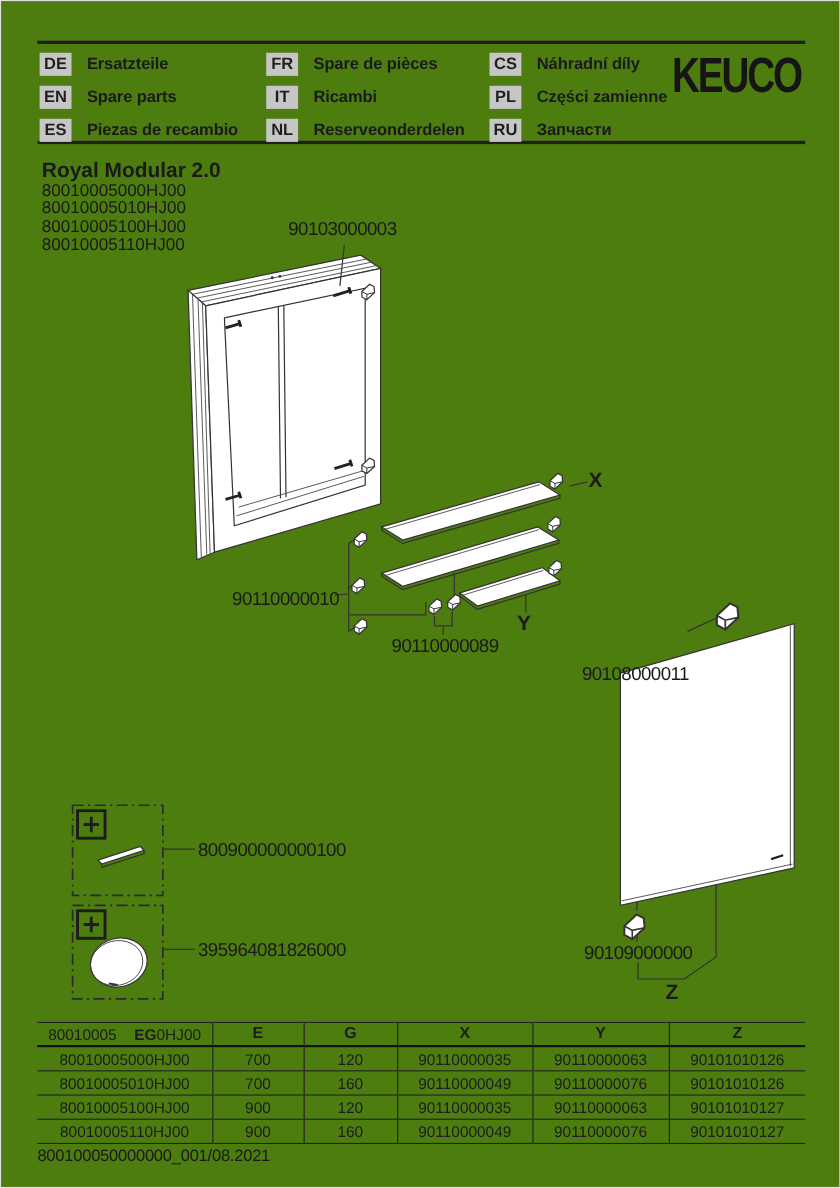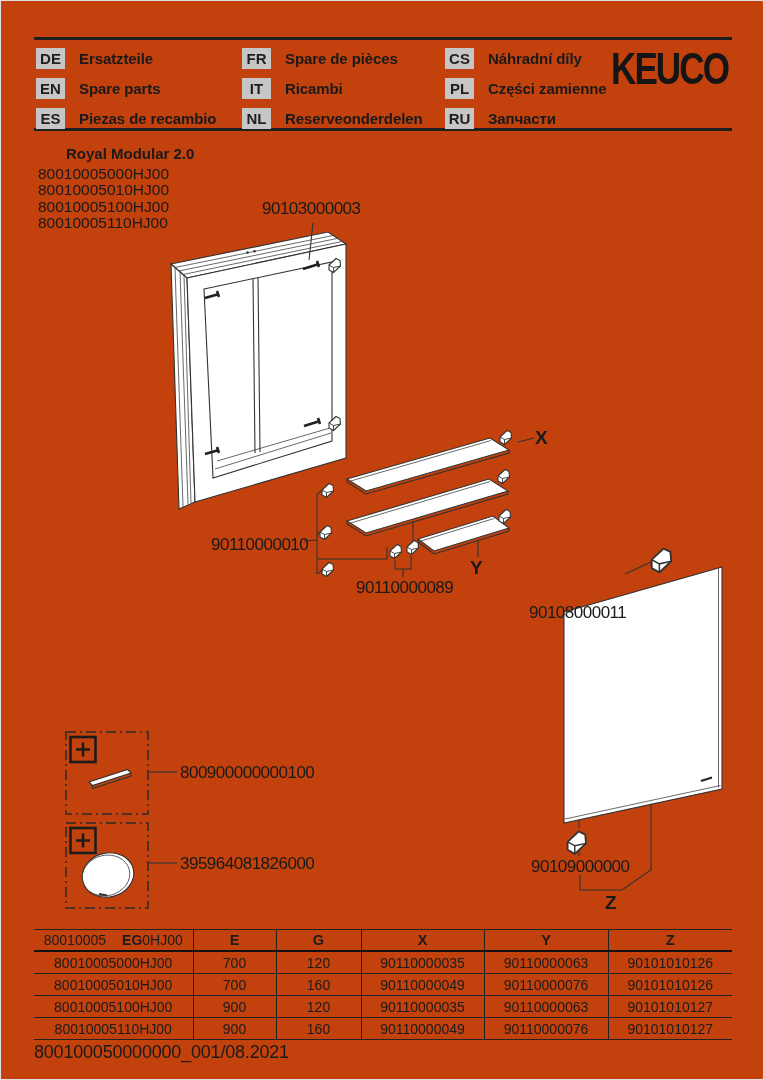--- a/index.html
+++ b/index.html
@@ -1,39 +1,39 @@
 <!DOCTYPE html>
 <html><head>
 <meta charset="utf-8">
 <style>
   html,body { margin:0; padding:0; background:#9a9a9a; }
   .page {
     position:relative; width:764px; height:1080px; margin:0 auto;
-    background:#c2410c; font-family:"Liberation Sans", sans-serif;
+    background:#4d7c0f; font-family:"Liberation Sans", sans-serif;
     color:#1a1a1a; overflow:hidden; border:1px solid #e0e0e0; box-sizing:border-box;
   }
   .rule { position:absolute; left:33px; width:698px; height:2.5px; background:#1f1f1f; }
   .rule-top { top:36px; }
   .rule-bottom { top:127px; }
 
   
   .lang-col { position:absolute; top:47px; }
   .lang-col-1 { left:35px; }
   .lang-col-2 { left:241px; }
   .lang-col-3 { left:444px; }
   .lang-item { display:flex; align-items:center; height:21px; margin-bottom:9px; }
   .lang-badge { width:29px; height:21px; background:#c6c6c6; color:#1f1f1f; font-weight:bold;
     font-size:15px; display:flex; align-items:center; justify-content:center;
     margin-right:14px; flex:0 0 auto; }
   .lang-label { font-weight:bold; font-size:15px; letter-spacing:-0.1px; white-space:nowrap; }
 
   .brand { position:absolute; left:610px; top:42px; font-size:45px; font-weight:bold;
     letter-spacing:-2.5px; transform:scaleX(0.78); transform-origin:left top; color:#151515; }
 
-  .title { position:absolute; left:37px; top:144px; font-size:15px; font-weight:bold;margin-left:28px; }
+  .title { position:absolute; left:37px; top:144px; font-size:19px; font-weight:bold; }
   .models { position:absolute; left:37px; top:165px; font-size:15.5px; line-height:16.3px; }
 
   .part-label { position:absolute; font-size:17px; letter-spacing:-0.5px; white-space:nowrap; }
   .ref-label { position:absolute; font-size:19px; font-weight:bold; }
 
   svg.diagram { position:absolute; left:0; top:0; }
   .ln { fill:none; stroke:#333; stroke-width:1.1; }
   .shape { fill:#ffffff; stroke:#333; stroke-width:1.1; }
   .thin { fill:none; stroke:#444; stroke-width:0.8; }
   .screw { fill:none; stroke:#222; stroke-width:2.6; }
@@ -46,21 +46,21 @@
     border-top:1.5px solid #222; border-bottom:1.6px solid #222; }
   table.parts th, table.parts td { padding:0; text-align:center; font-weight:normal;
     border-left:1.4px solid #222; white-space:nowrap; }
   table.parts th:first-child, table.parts td:first-child { border-left:none; }
   table.parts thead th { height:20px; border-bottom:2.8px solid #111; }
   table.parts tbody td { height:21px; border-top:1.4px solid #222; }
   table.parts tbody tr:first-child td { border-top:none; }
   table.parts .colhead { font-weight:bold; font-size:14.5px; }
   .bold { font-weight:bold;padding-left:16px; }
 
-  .footer-id { position:absolute; left:33px; top:1041px; font-size:18px; letter-spacing:-0.2px; }
+  .footer-id { position:absolute; left:33px; top:1041px; font-size:15px; letter-spacing:-0.2px; }
 </style>
 </head>
 <body>
 
 <div class="page">
 
   <div class="rule rule-top"></div>
   <div class="rule rule-bottom"></div>
 
   <div class="lang-col lang-col-1">

